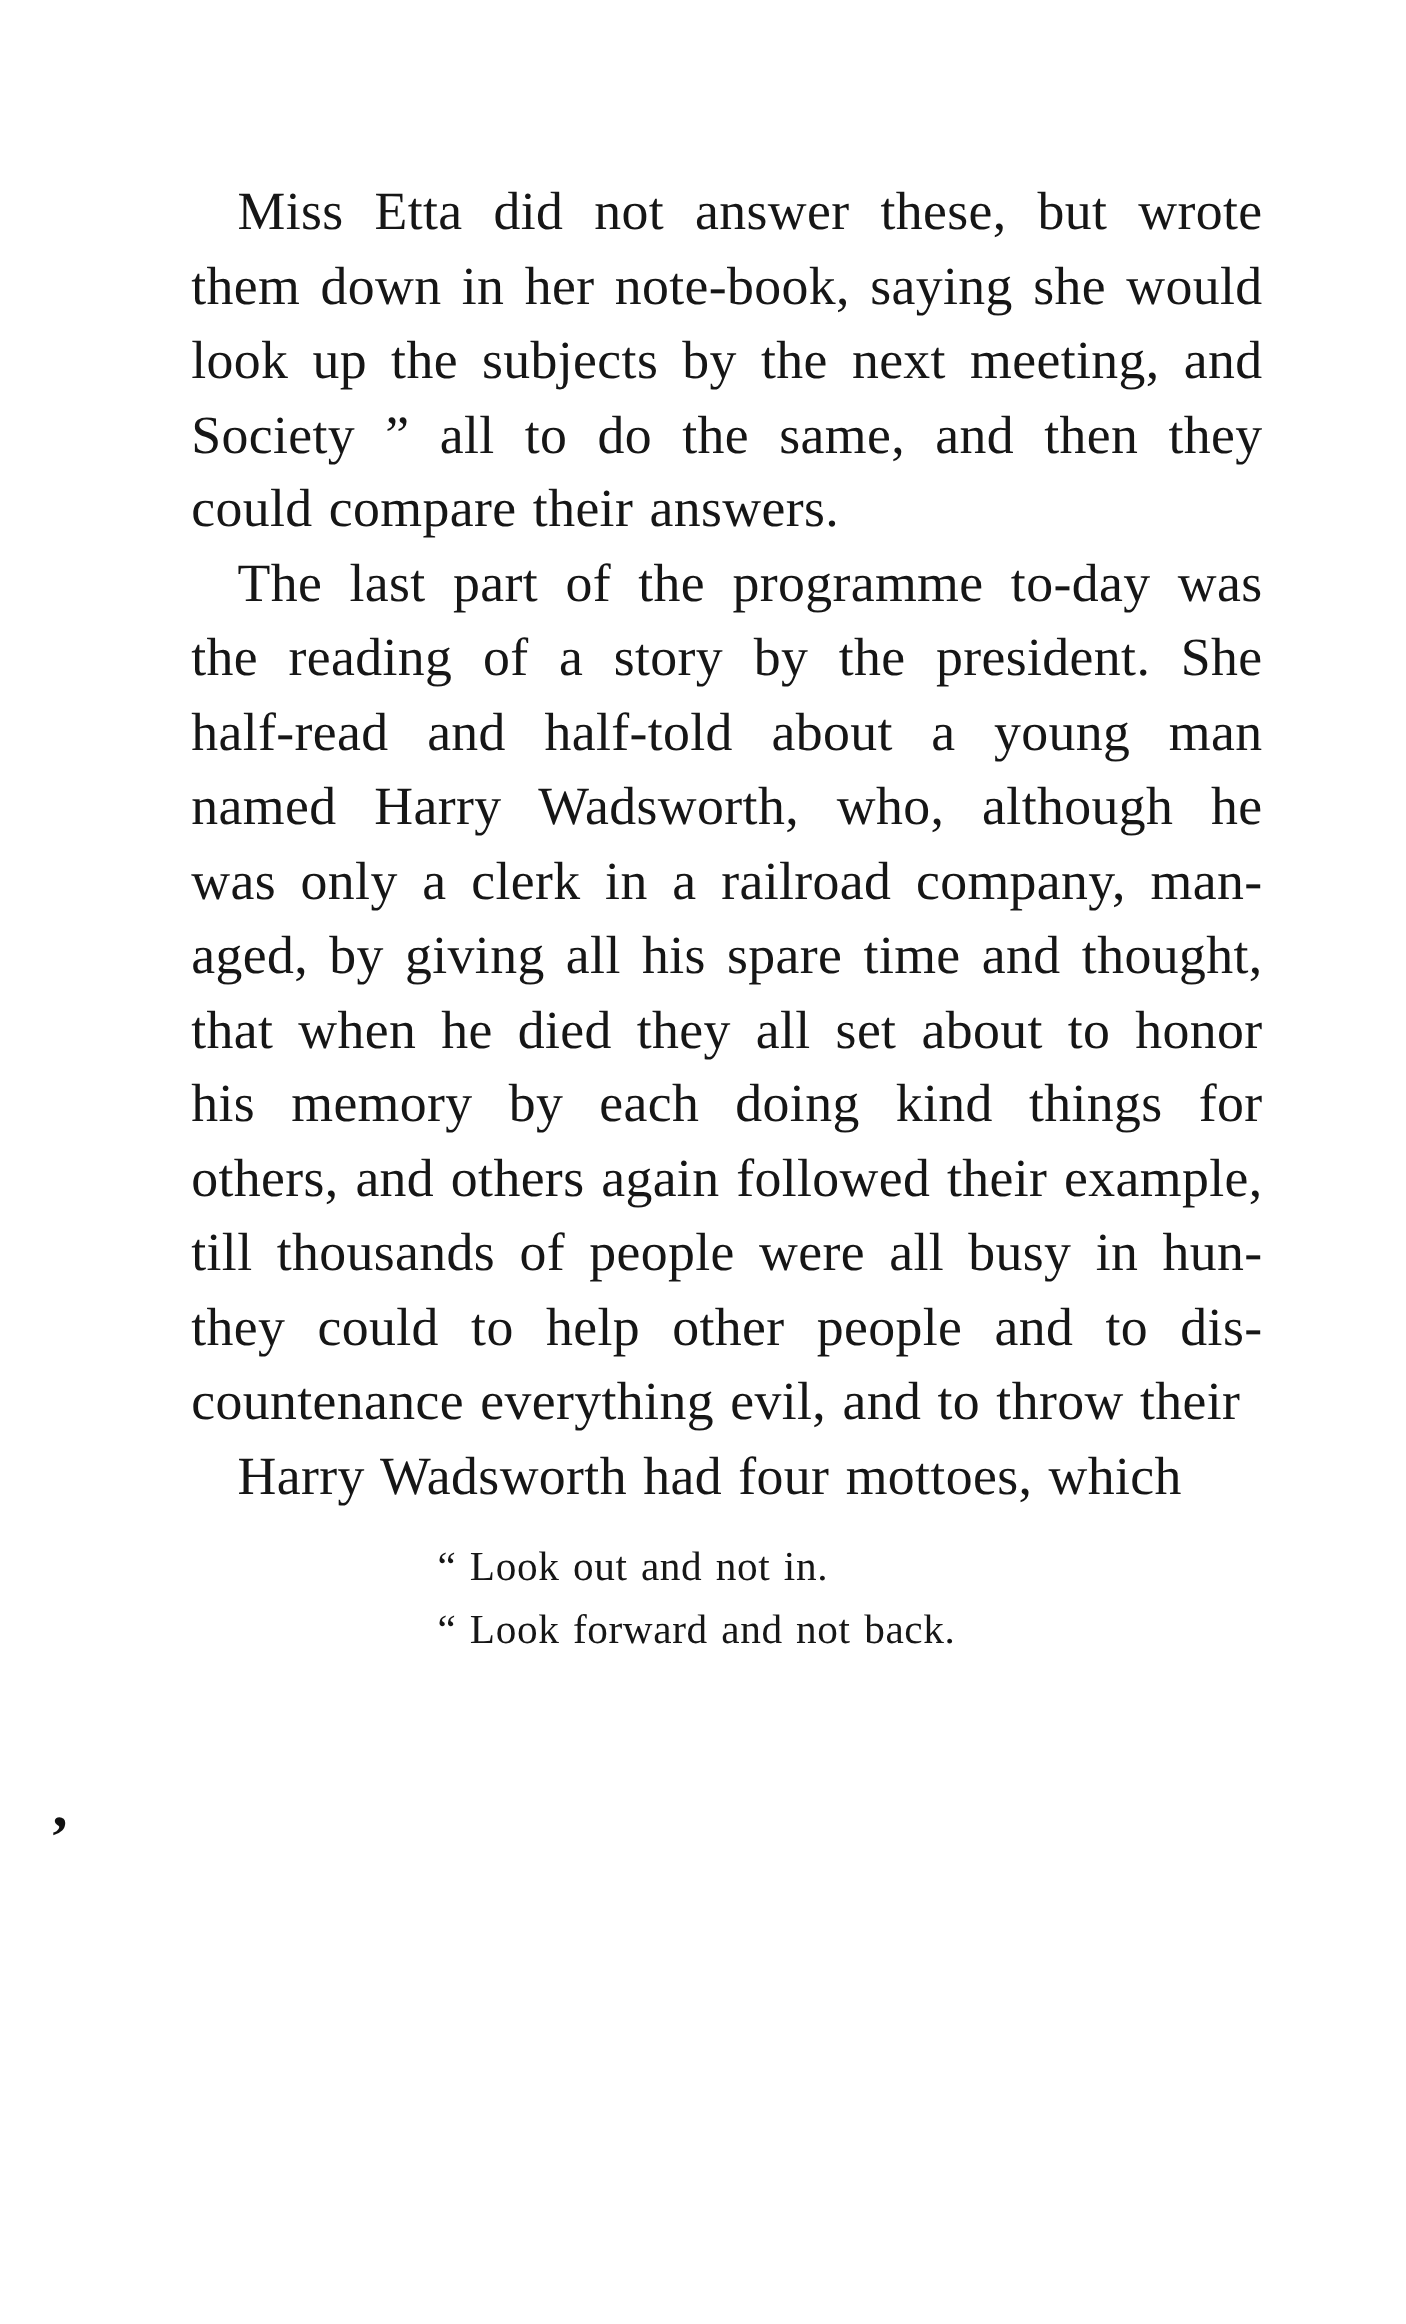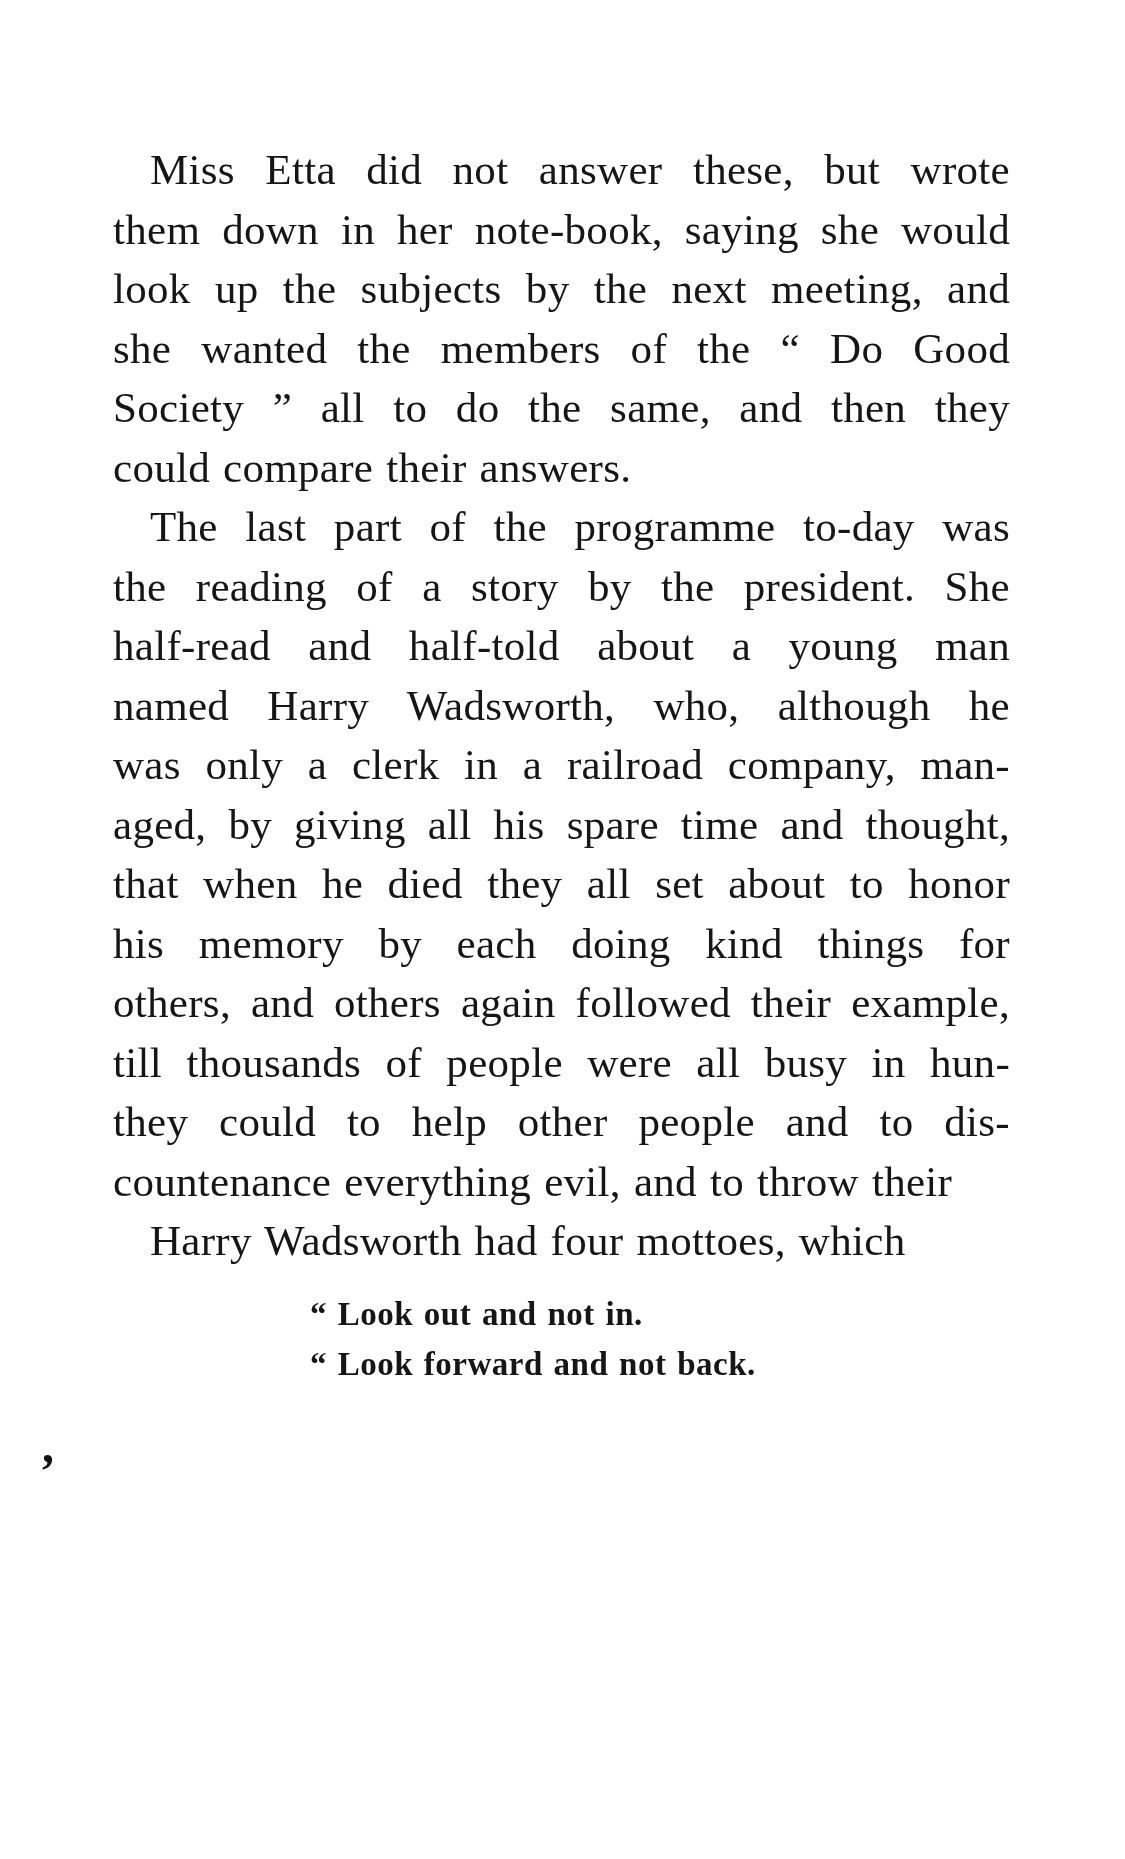--- a/index.html
+++ b/index.html
@@ -37,37 +37,38 @@
     right: -25px;
     top: 18px;
     font-size: 40px;
     letter-spacing: 4px;
   }
   .body-text {
     font-size: 43px;
     line-height: 59.5px;
     word-spacing: 2px;
     letter-spacing: 0.3px;
+    margin-left: 40px;
   }
   .para .line {
     text-align: justify;
     text-align-last: justify;
   }
   .para .line:first-child { text-indent: 37px; }
   .para .line:last-child {
     text-align: left;
     text-align-last: left;
     white-space: pre-wrap;
   }
   .mottoes {
     margin-top: 18px;
     padding-left: 197px;
     font-size: 33px;
     line-height: 50px;
-    font-weight: bold;
+    font-weight: normal;
     letter-spacing: 0.5px;
   }
   .motto-line { white-space: pre-wrap; }
   .marginal-mark {
     position: absolute;
     left: 42px;
     top: 1416px;
     font-size: 48px;
     font-weight: bold;
     line-height: 59.5px;
@@ -82,21 +83,20 @@
   <span class="marginal-mark">,</span>
 
   <div class="text-col">
 
 
     <div class="body-text">
       <div class="para">
           <div class="line">Miss Etta did not answer these, but wrote</div>
           <div class="line">them down in her note-book, saying she would</div>
           <div class="line">look up the subjects by the next meeting, and</div>
-          <div class="line">she wanted the members of the “ Do Good</div>
           <div class="line">Society ” all to do the same, and then they</div>
           <div class="line">could compare their answers.</div>
         </div>
       <div class="para">
           <div class="line">The last part of the programme to-day was</div>
           <div class="line">the reading of a story by the president.  She</div>
           <div class="line">half-read and half-told about a young man</div>
           <div class="line">named Harry Wadsworth, who, although he</div>
           <div class="line">was only a clerk in a railroad company, man-</div>
           <div class="line">aged, by giving all his spare time and thought,</div>

